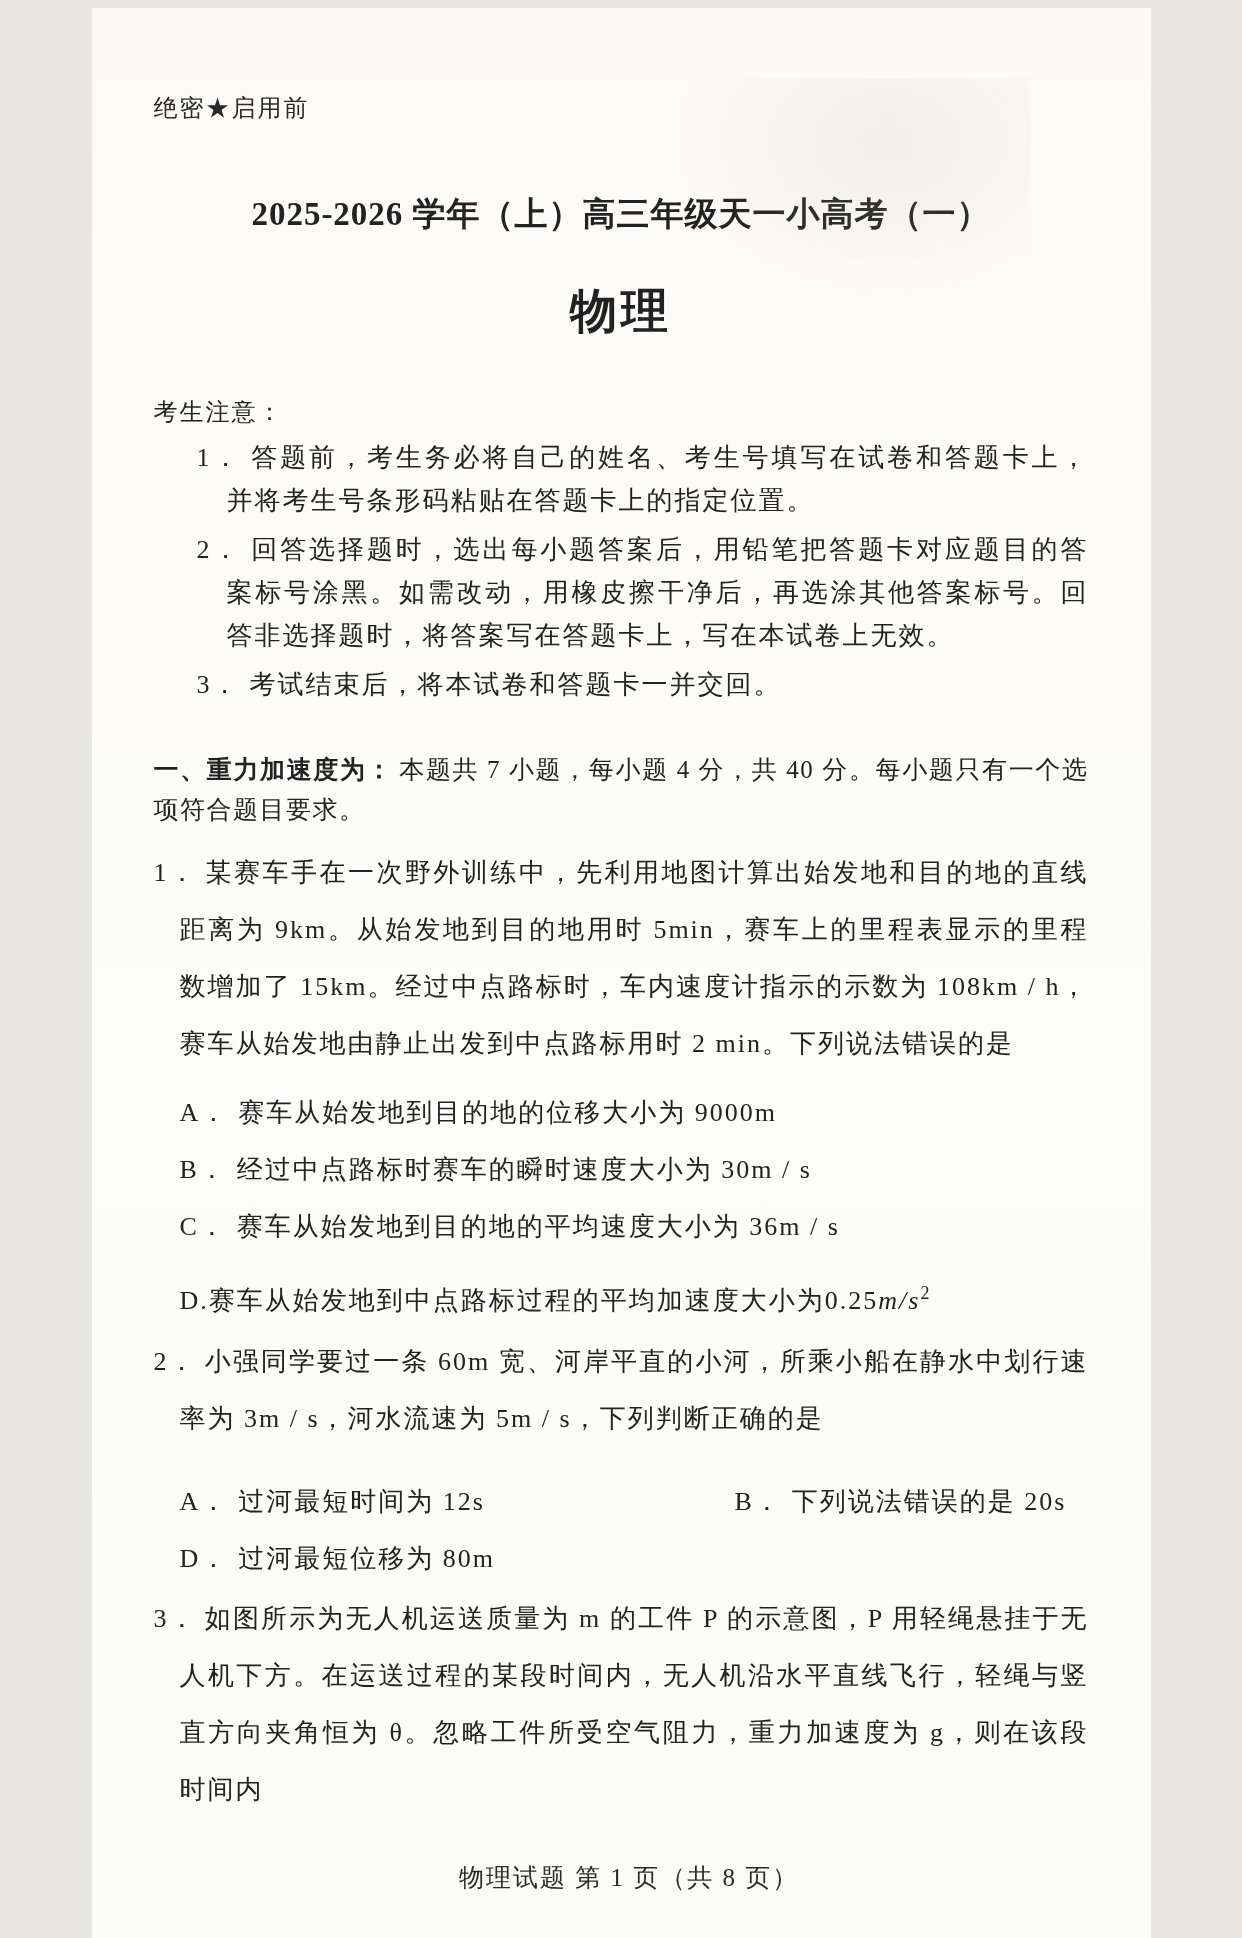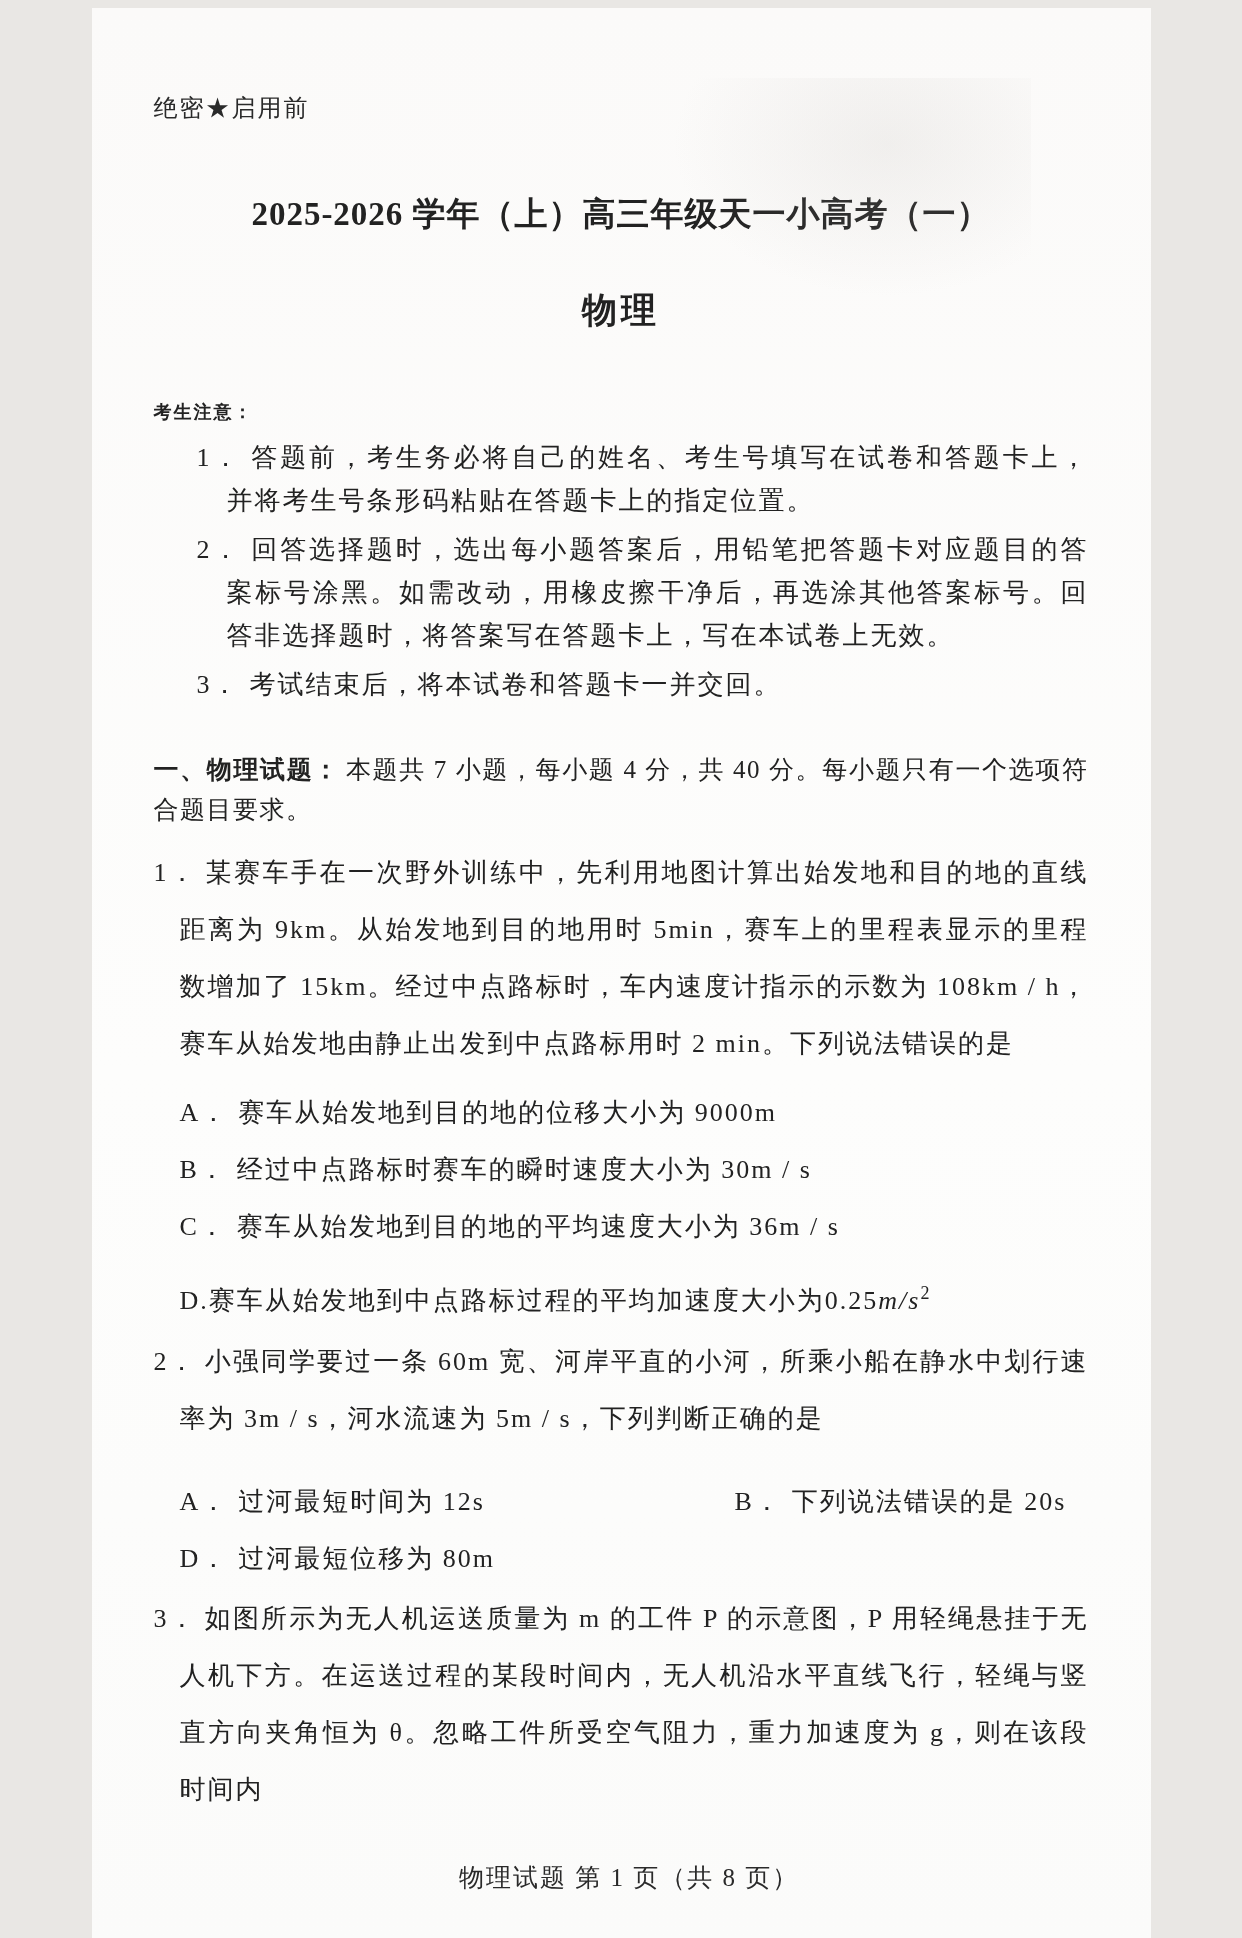--- a/index.html
+++ b/index.html
@@ -23,25 +23,25 @@
   }
   .content{padding:0 62px;}
   .title{
     margin:0;padding-top:186px;
     text-align:center;
     font-size:33px;line-height:40px;font-weight:bold;letter-spacing:1px;
   }
   .subject{
     margin:57px 0 0 0;
     text-align:center;
-    font-size:35px;line-height:40px;font-weight:bold;letter-spacing:4px;
+    font-size:47px;line-height:40px;font-weight:bold;letter-spacing:4px;
   }
   .notice-heading{
     margin-top:63px;
-    font-size:18px;line-height:36px;font-weight:bold;letter-spacing:2px;
+    font-size:24px;line-height:36px;font-weight:normal;letter-spacing:2px;
   }
   .notice-item{
     margin-left:43px;
     padding-left:30px;text-indent:-30px;
     font-size:26px;line-height:43px;letter-spacing:2px;
     text-align:justify;
     margin-top:6px;
   }
   .notice-item .num{padding-right:10px;}
   .section-head{
@@ -99,21 +99,21 @@
       </div>
       <div class="notice-item">
         <span class="num">2．</span><span>回答选择题时，选出每小题答案后，用铅笔把答题卡对应题目的答案标号涂黑。如需改动，用橡皮擦干净后，再选涂其他答案标号。回答非选择题时，将答案写在答题卡上，写在本试卷上无效。</span>
       </div>
       <div class="notice-item">
         <span class="num">3．</span><span>考试结束后，将本试卷和答题卡一并交回。</span>
       </div>
     </div>
 
     <div class="section-head">
-      <span class="b">一、物理试题：</span><span>本题共 7 小题，每小题 4 分，共 40 分。每小题只有一个选项符合题目要求。</span>
+      <span class="b">一、重力加速度为：</span><span>本题共 7 小题，每小题 4 分，共 40 分。每小题只有一个选项符合题目要求。</span>
     </div>
 
     <div class="question">
       <div class="stem">
         <span class="qnum">1．</span><span>某赛车手在一次野外训练中，先利用地图计算出始发地和目的地的直线距离为 9km。从始发地到目的地用时 5min，赛车上的里程表显示的里程数增加了 15km。经过中点路标时，车内速度计指示的示数为 108km / h，赛车从始发地由静止出发到中点路标用时 2 min。下列说法错误的是</span>
       </div>
       <div class="opts">
         <div class="opt">
           <span class="olabel">A．</span><span>赛车从始发地到目的地的位移大小为 9000m</span>
         </div>

